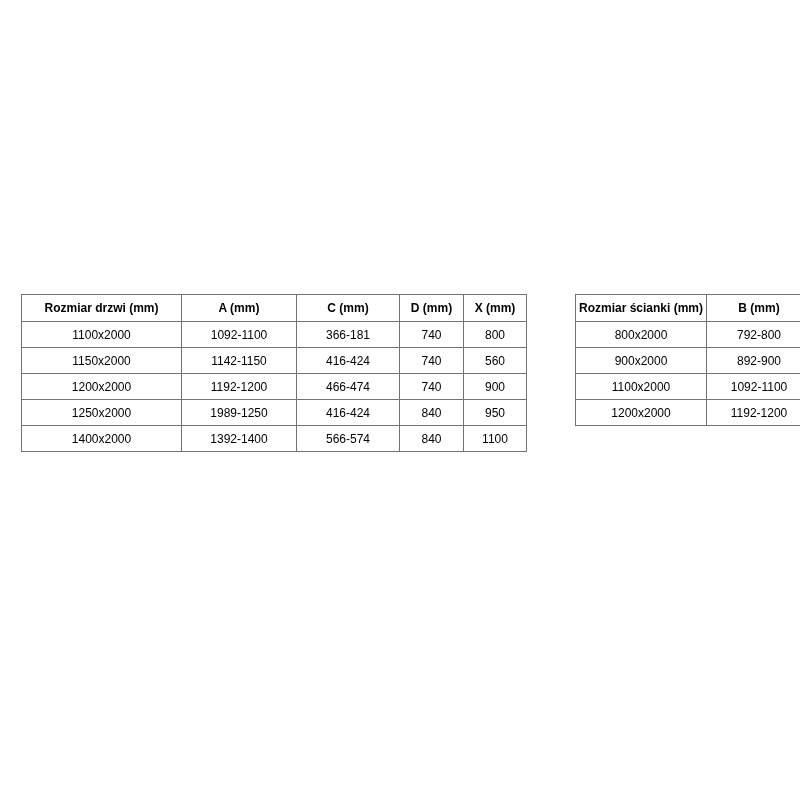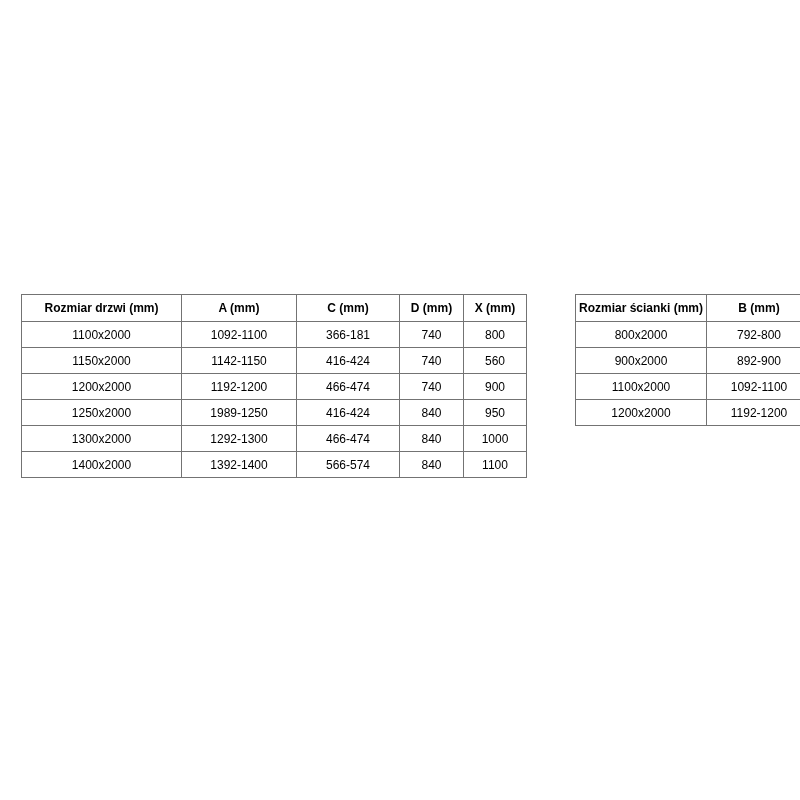--- a/index.html
+++ b/index.html
@@ -88,27 +88,20 @@
           <td>900</td>
         </tr>
         <tr>
           <td>1250x2000</td>
           <td>1989-1250</td>
           <td>416-424</td>
           <td>840</td>
           <td>950</td>
         </tr>
         <tr>
-          <td>1300x2000</td>
-          <td>1292-1300</td>
-          <td>466-474</td>
-          <td>840</td>
-          <td>1000</td>
-        </tr>
-        <tr>
           <td>1400x2000</td>
           <td>1392-1400</td>
           <td>566-574</td>
           <td>840</td>
           <td>1100</td>
         </tr>
       </tbody>
   </table>
 
   <table class="spec-table wall-table">

